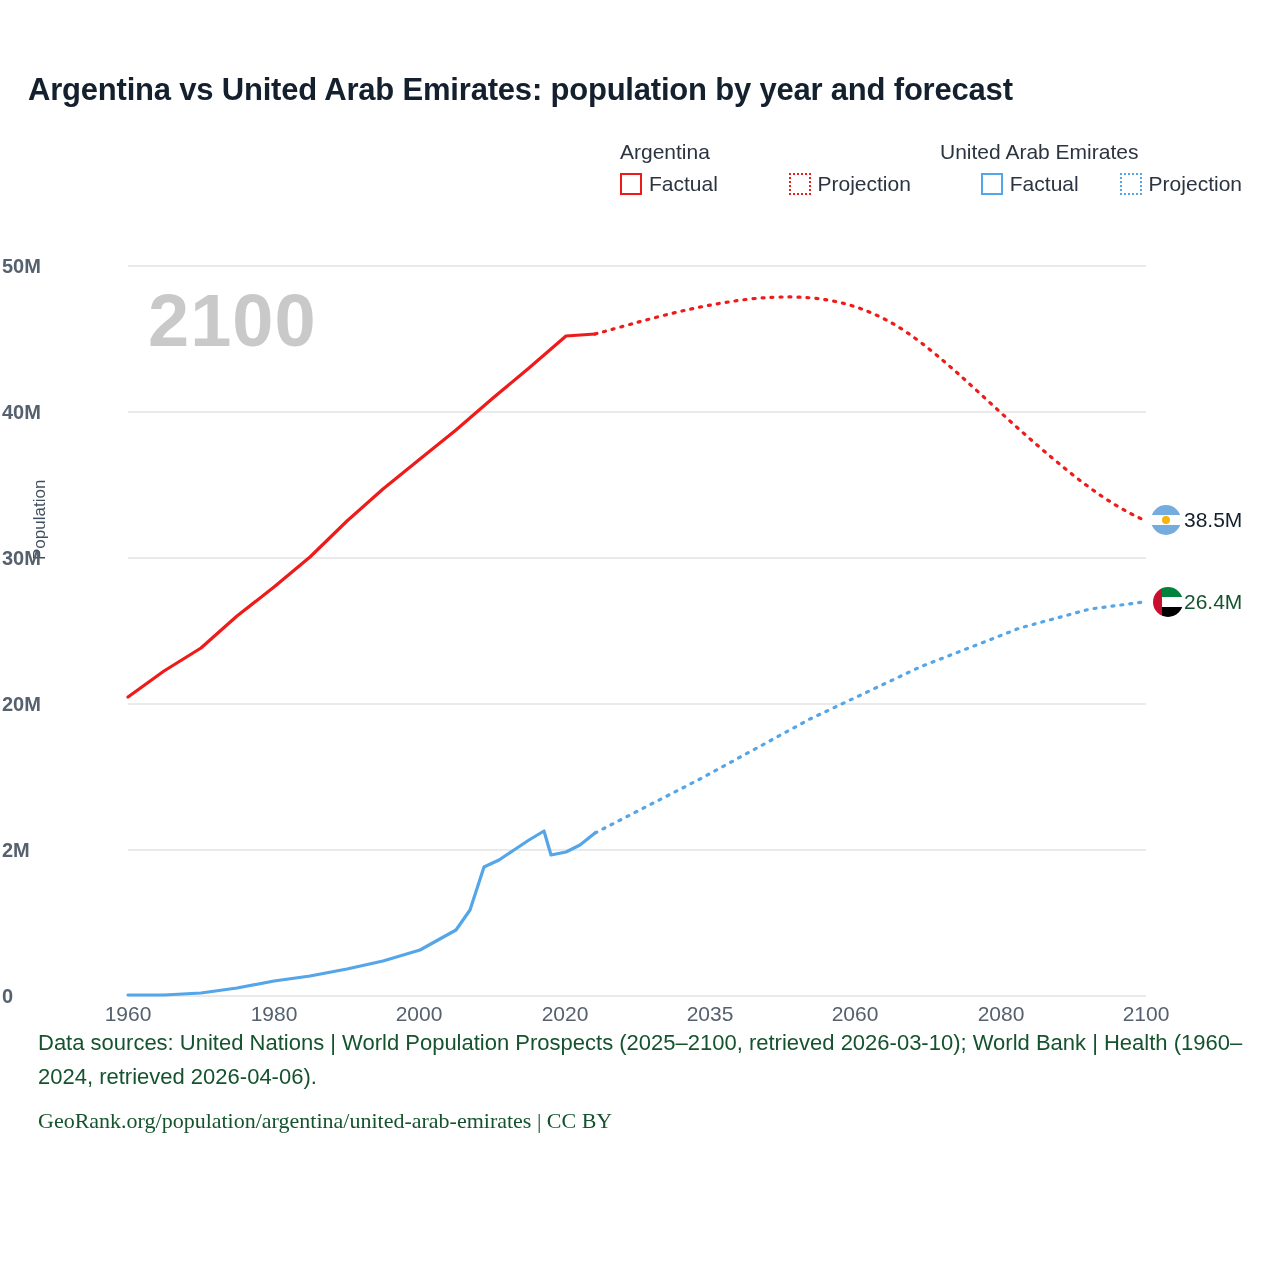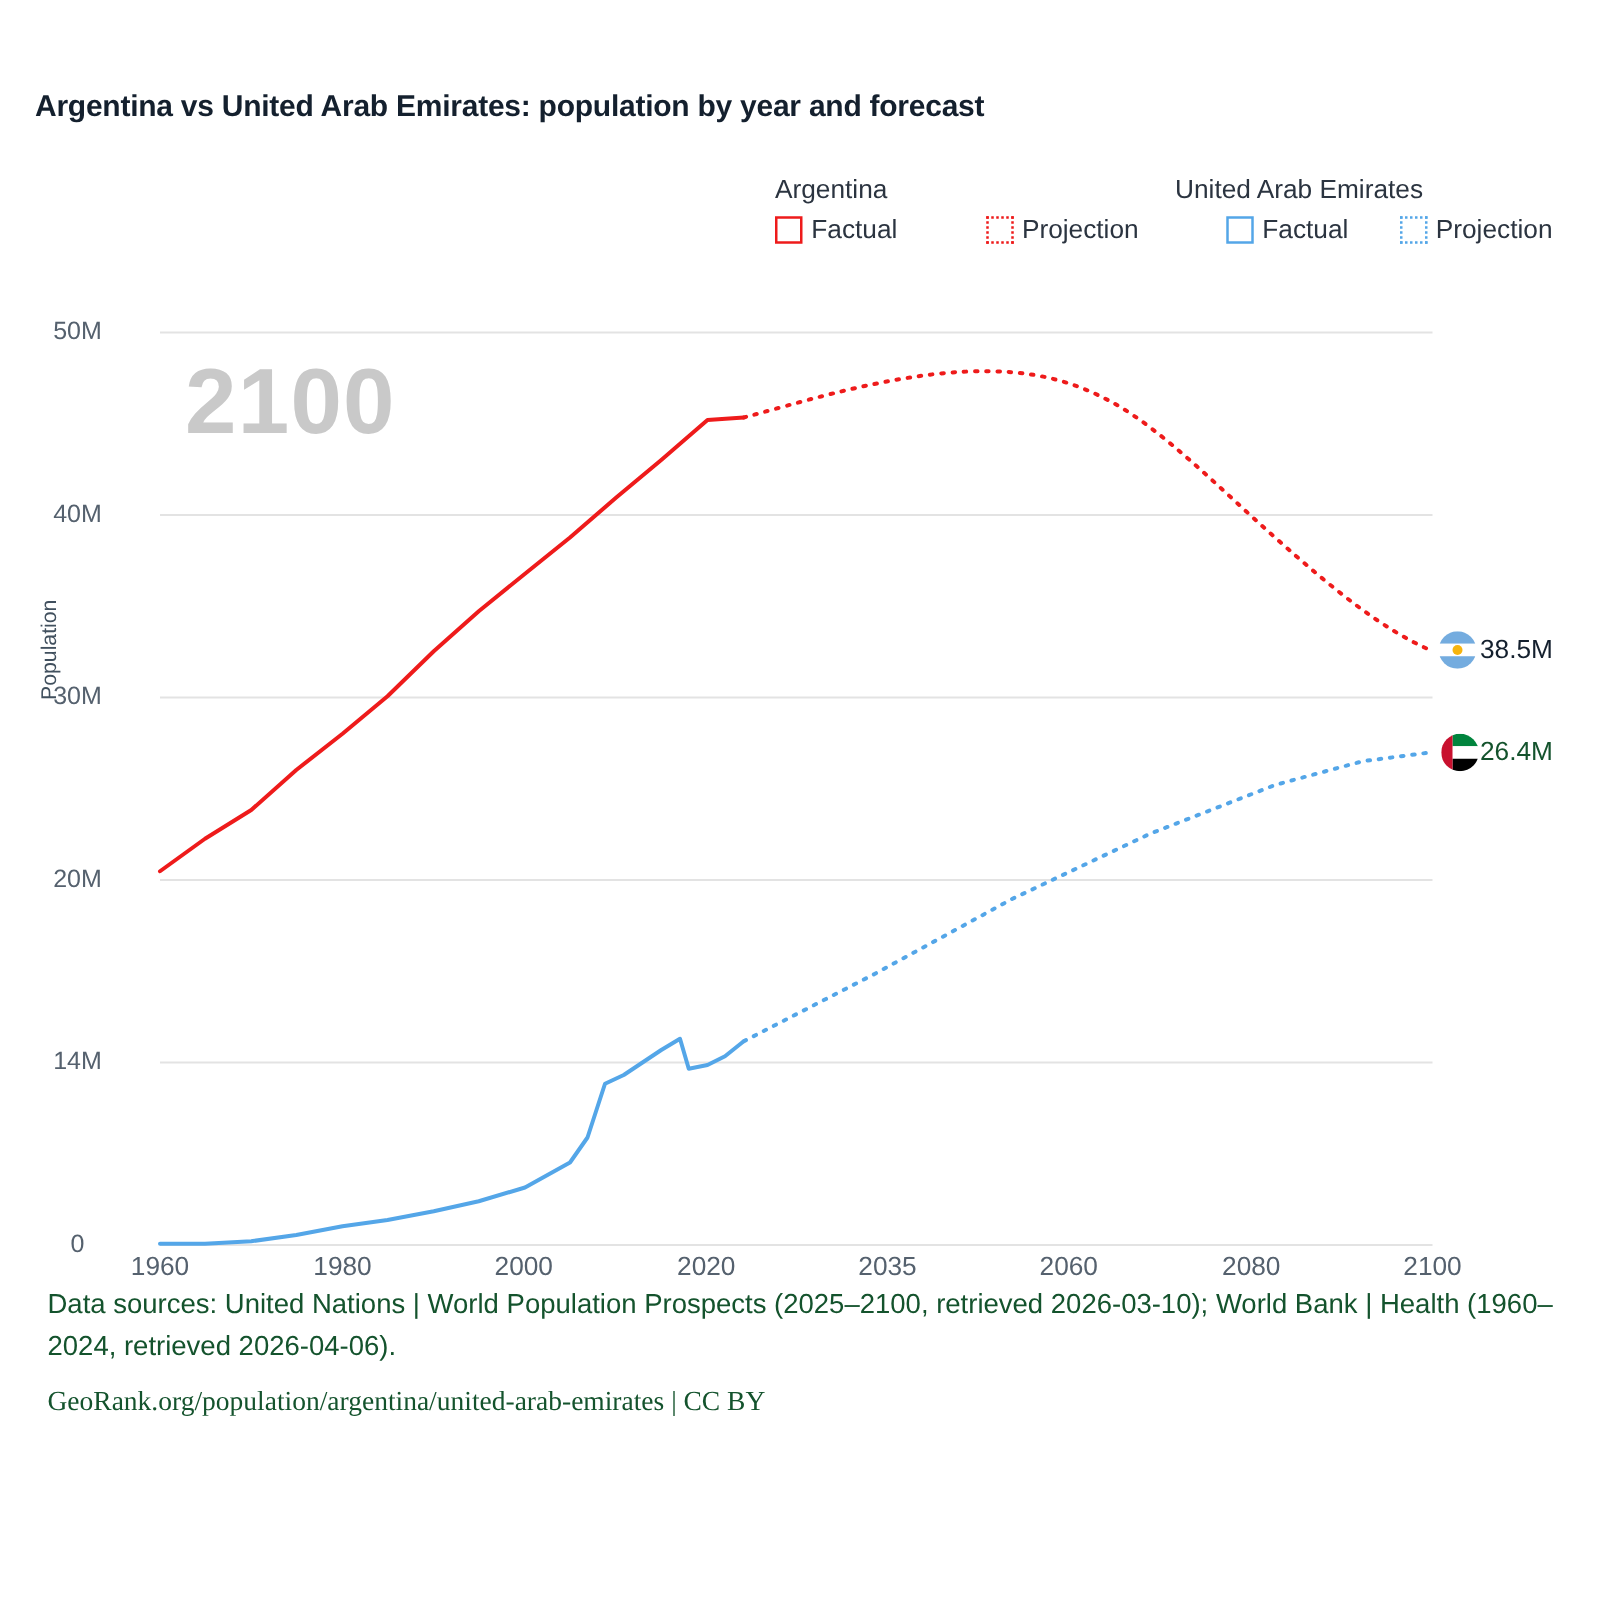--- a/index.html
+++ b/index.html
@@ -16,21 +16,21 @@
   }
   .page {
     position: relative;
     width: 1280px;
     height: 1280px;
   }
   .chart-title {
     position: absolute;
     left: 28px;
     top: 72px;
-    font-size: 24px;
+    font-size: 31px;
     font-weight: bold;
     color: #14202e;
     letter-spacing: -0.2px;
   }
   
   .legend {
     position: absolute;
     left: 620px;
     top: 140px;
     width: 640px;
@@ -92,23 +92,24 @@
     transform-origin: left top;
     font-size: 17px;
     color: #41505e;
     white-space: nowrap;
   }
   .ytick {
     position: absolute;
     right: 0;
     font-size: 20px;
     color: #55616e;
-    text-align: center;
+    text-align: left;
     width: 120px;
     transform: translateY(-50%);
+    font-weight: bold;
   }
   .ytick-holder {
     position: absolute;
     left: 0;
     top: 0;
     width: 122px;
     height: 100%;
   }
   .xtick {
     position: absolute;
@@ -198,21 +199,21 @@
 
     <div class="big-year">2100</div>
 
     <div class="ylabel">Population</div>
 
     <div class="ytick-holder">
       <div class="ytick" style="top:36px;">50M</div>
       <div class="ytick" style="top:182px;">40M</div>
       <div class="ytick" style="top:328px;">30M</div>
       <div class="ytick" style="top:474px;">20M</div>
-      <div class="ytick" style="top:620px;">14M</div>
+      <div class="ytick" style="top:620px;">2M</div>
       <div class="ytick" style="top:766px;">0</div>
     </div>
 
     <svg width="1280" height="830" style="position:absolute;left:0;top:0;">
 
       <g stroke="#e3e3e3" stroke-width="1.5">
         <line x1="128" y1="36" x2="1146" y2="36"></line>
         <line x1="128" y1="182" x2="1146" y2="182"></line>
         <line x1="128" y1="328" x2="1146" y2="328"></line>
         <line x1="128" y1="474" x2="1146" y2="474"></line>

